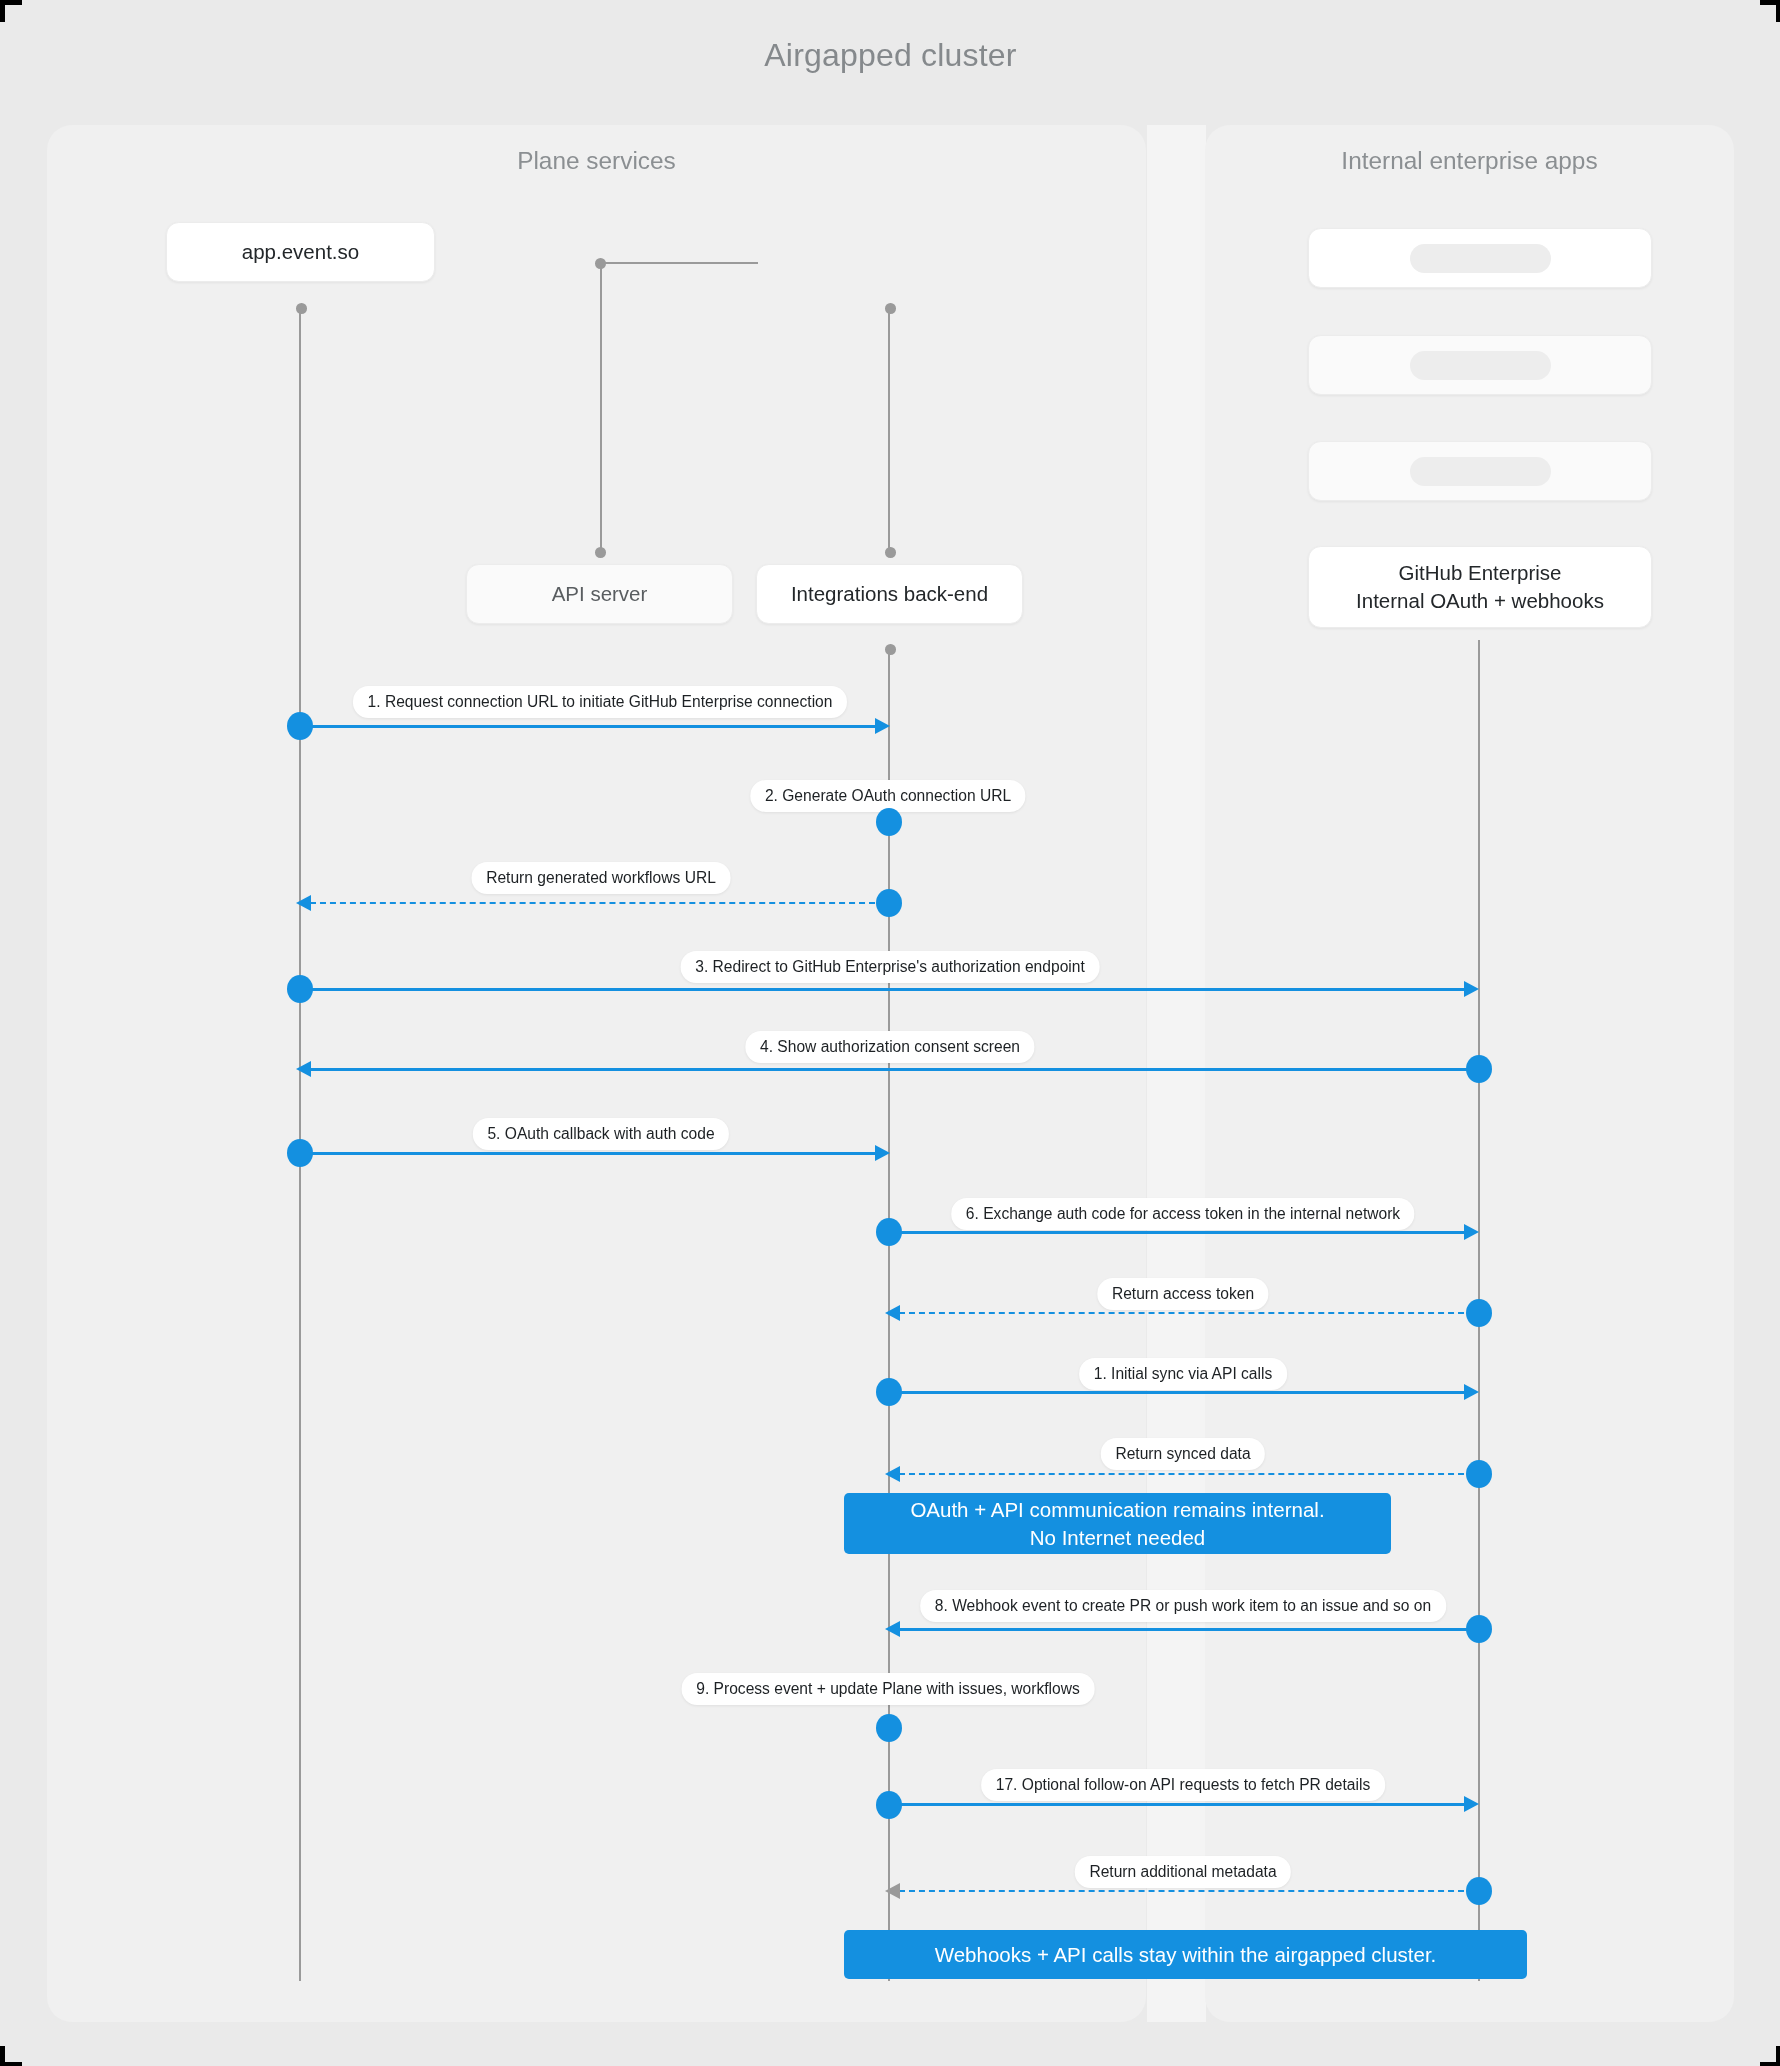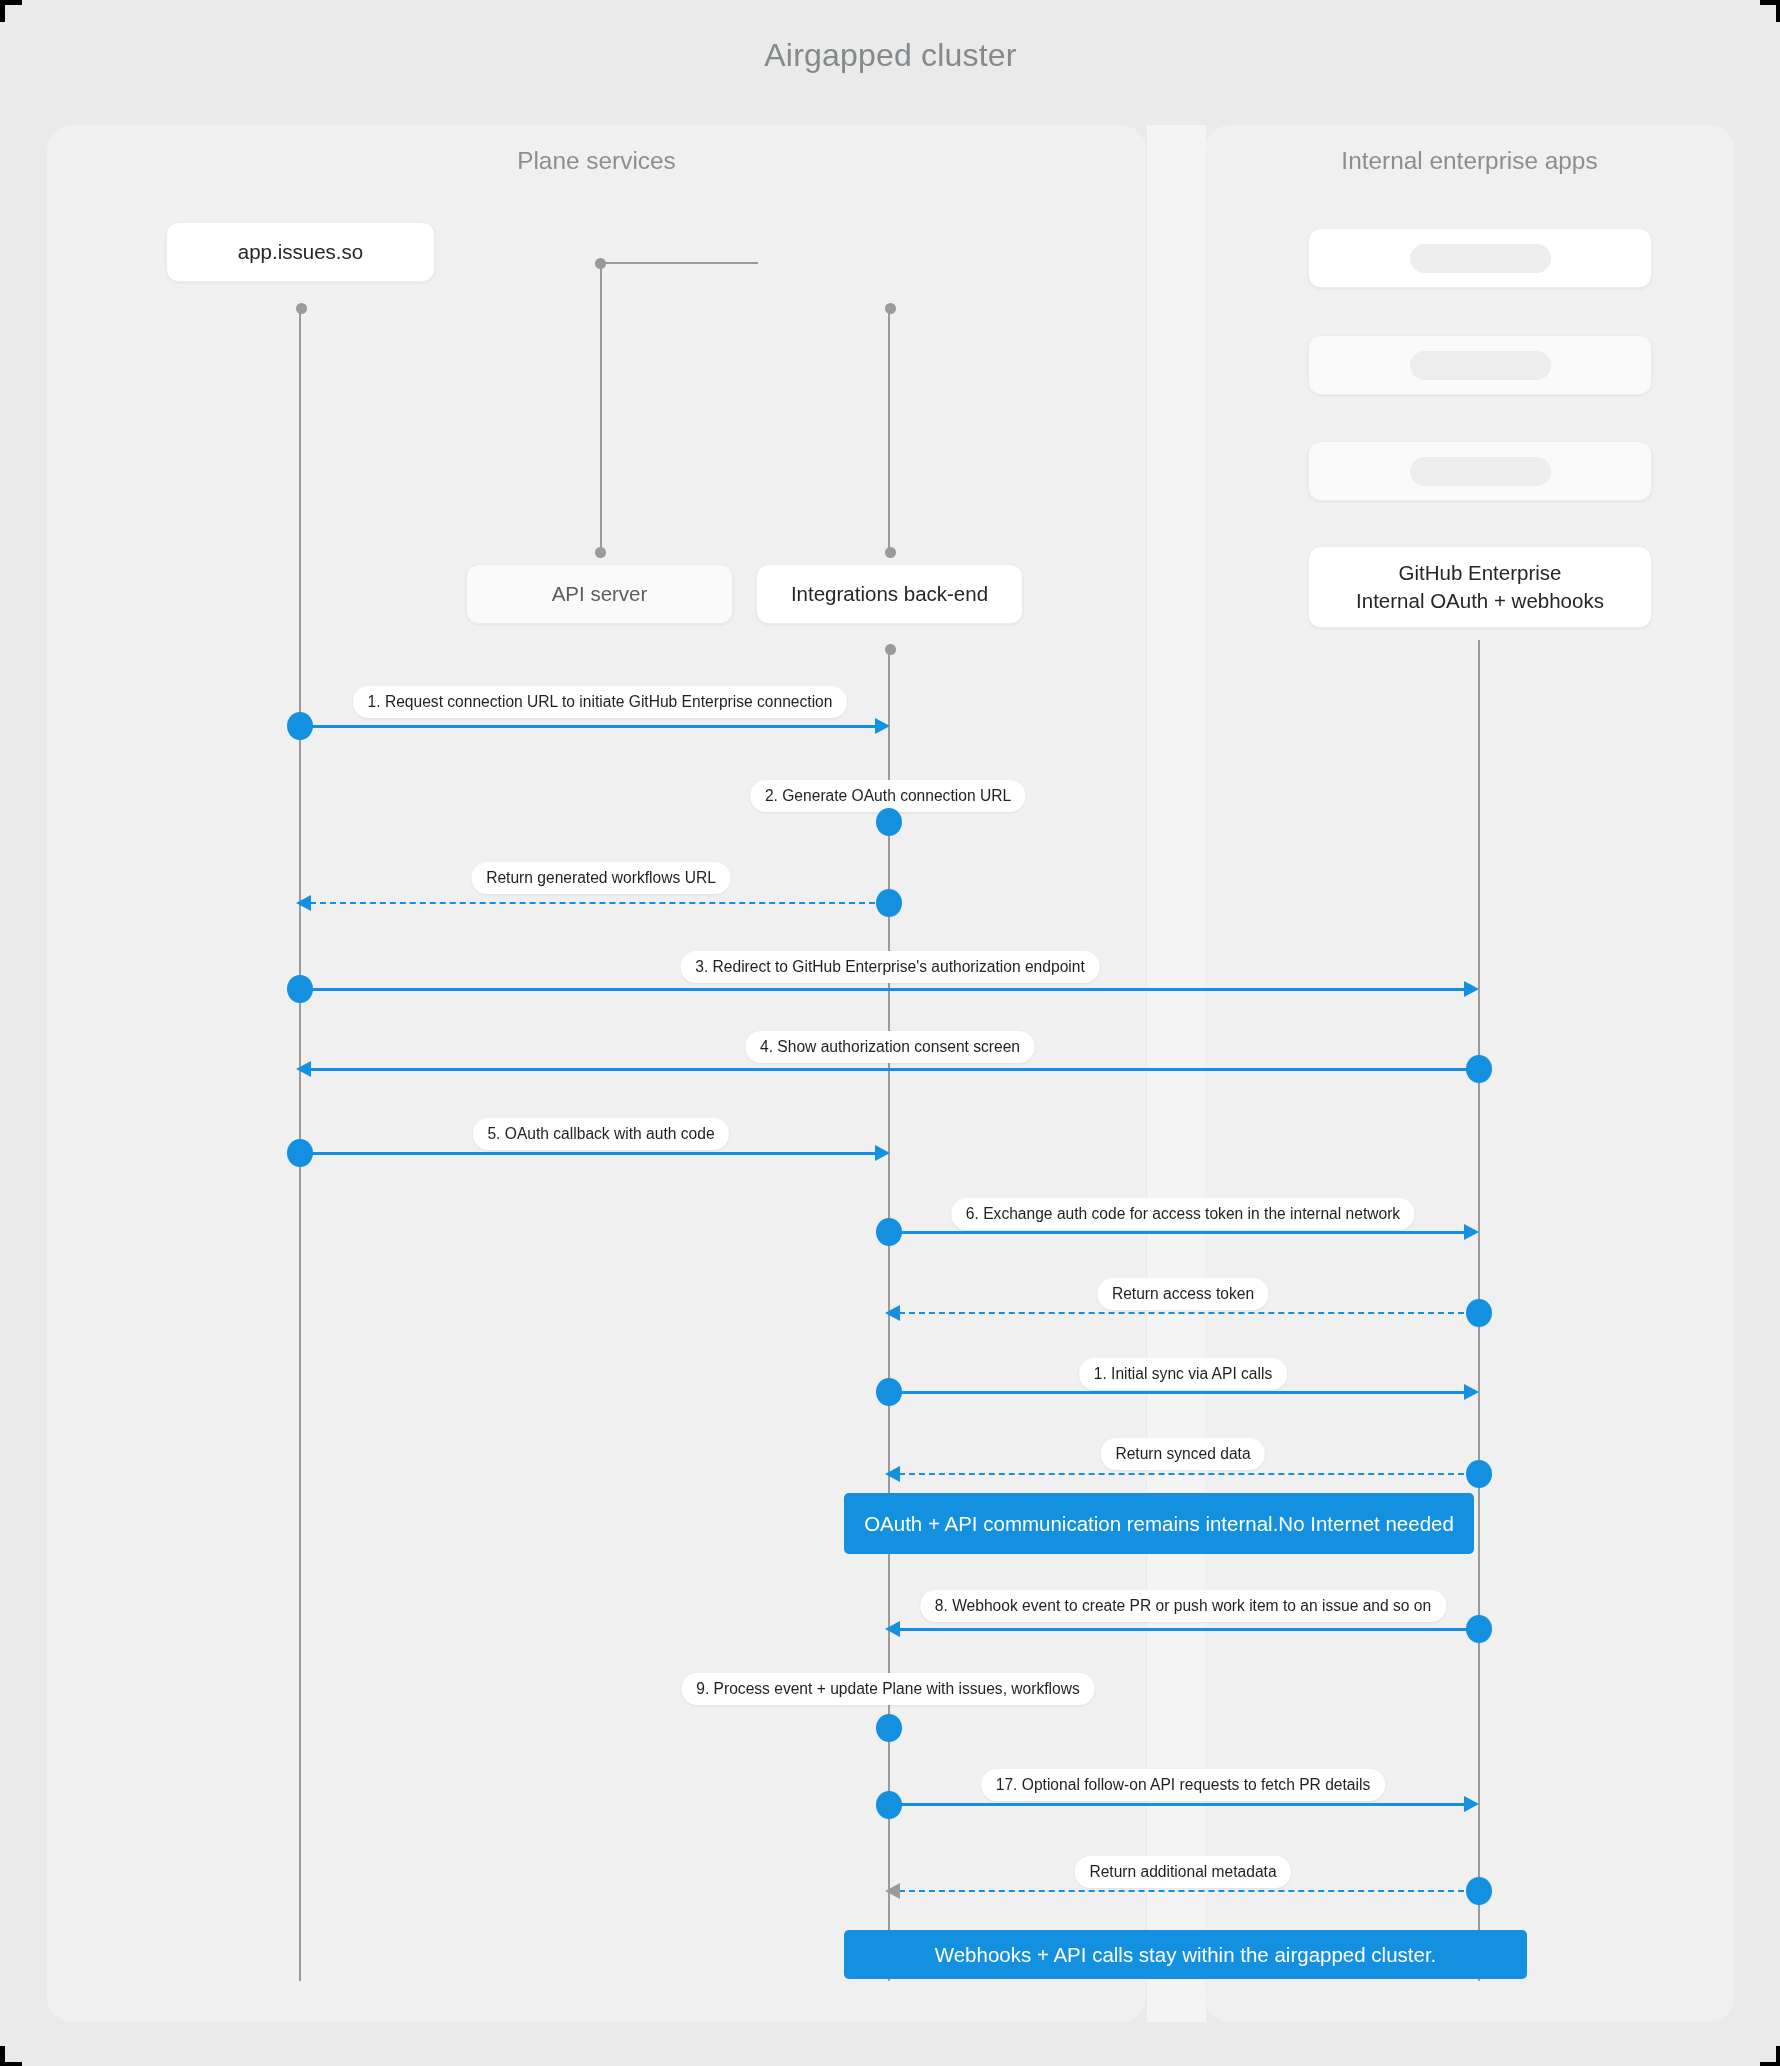--- a/index.html
+++ b/index.html
@@ -132,21 +132,21 @@
   <div class="gap-band"></div>
 
   <div class="panel left">
     <div class="panel-title">Plane services</div>
   </div>
   <div class="panel right">
     <div class="panel-title">Internal enterprise apps</div>
   </div>
 
   <div class="node" style="left:166px; top:222px; width:269px; height:60px;">
-    <span class="ntext">app.issues.so</span>
+    <span class="ntext">app.event.so</span>
   </div>
 
 
   <div class="node soft" style="left:466px; top:564px; width:267px; height:60px;">
     <span class="ntext">API server</span>
   </div>
 
   <div class="node" style="left:756px; top:564px; width:267px; height:60px;">
     <span class="ntext">Integrations back-end</span>
   </div>
@@ -223,21 +223,21 @@
   <div class="msg-label" style="left:1183px; top:1358px;">1. Initial sync via API calls</div>
   <div class="endpoint" style="left:876px; top:1378px;"></div>
   <div class="msg-line" style="left:882px; top:1391px; width:590px;"></div>
   <div class="arrowhead right" style="left:1464px; top:1384px;"></div>
 
   <div class="msg-label" style="left:1183px; top:1438px;">Return synced data</div>
   <div class="endpoint" style="left:1466px; top:1460px;"></div>
   <div class="msg-line dashed" style="left:899px; top:1473px; width:575px;"></div>
   <div class="arrowhead left" style="left:885px; top:1466px;"></div>
 
-  <div class="note" style="left:844px; top:1493px; width:630px; height:61px; flex-direction:row;">
+  <div class="note" style="left:844px; top:1493px; width:547px; height:61px; flex-direction:column;">
     <span>OAuth + API communication remains internal.</span>
     <span>No Internet needed</span>
   </div>
 
   <div class="msg-label" style="left:1183px; top:1590px;">8. Webhook event to create PR  or push work item to an issue  and so on</div>
   <div class="endpoint" style="left:1466px; top:1615px;"></div>
   <div class="msg-line" style="left:899px; top:1628px; width:575px;"></div>
   <div class="arrowhead left" style="left:885px; top:1621px;"></div>
 
   <div class="msg-label" style="left:888px; top:1673px;">9. Process event + update Plane with issues, workflows</div>

